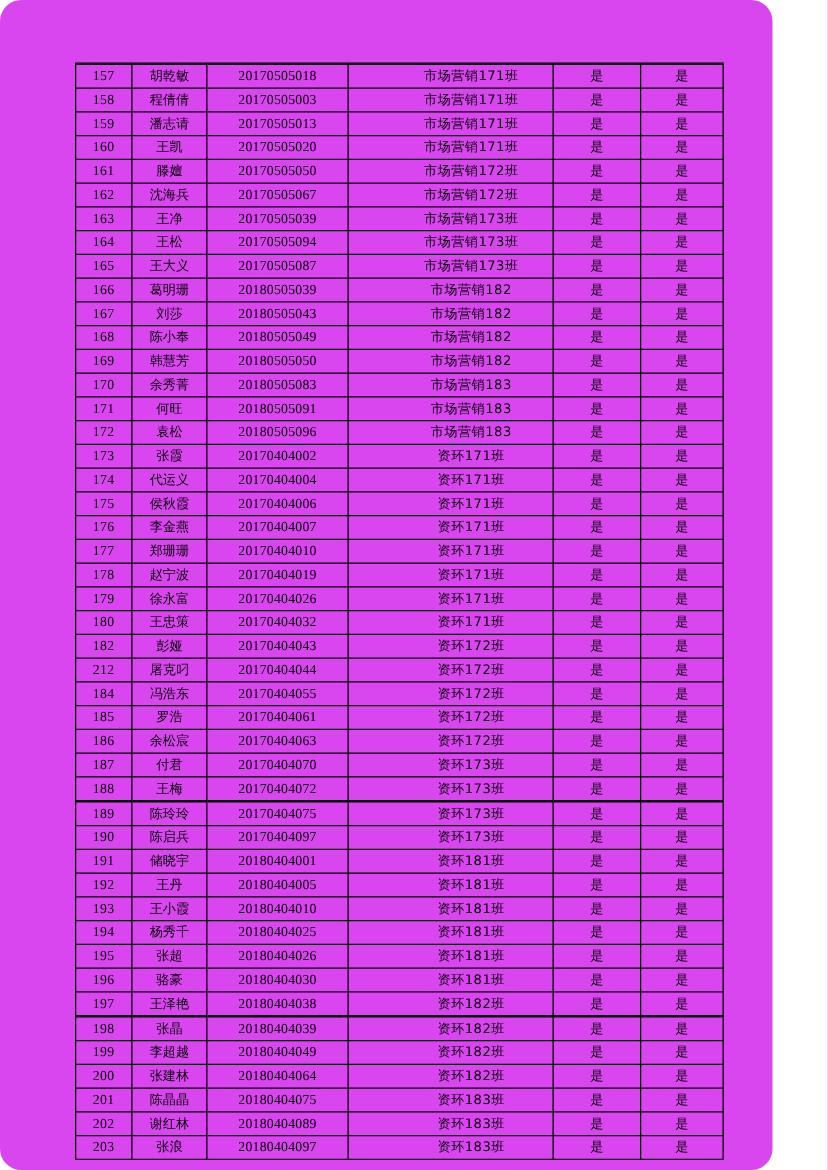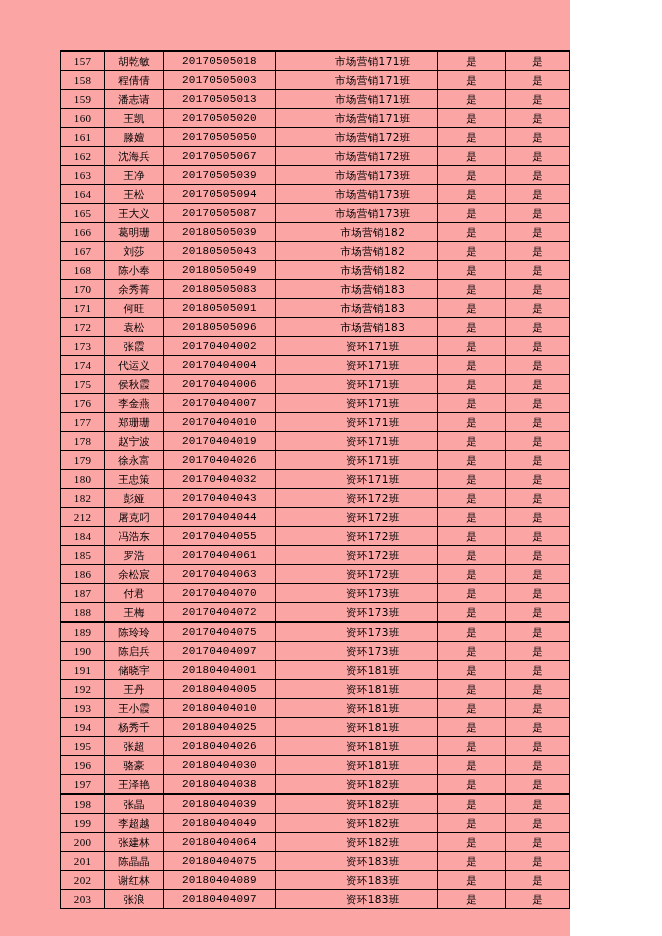--- a/index.html
+++ b/index.html
@@ -9,24 +9,25 @@
     background: #ffffff;
   }
   body {
     width: 662px;
     height: 936px;
     font-family: "Liberation Serif", "DejaVu Serif", serif;
     -webkit-font-smoothing: none;
   }
   .sheet {
     position: relative;
-    width: 570px;
+    width: 618px;
     height: 936px;
-    background: #fca5a5;
+    background: #d946ef;
     overflow: hidden;
+    border-radius: 17px;
   }
   .table-wrap {
     position: absolute;
     left: 60px;
     top: 50px;
   }
   table.roster {
     border-collapse: collapse;
     table-layout: fixed;
     font-size: 11px;
@@ -55,21 +56,20 @@
   }
   table.roster tr.thick-bottom > td {
     border-bottom-width: 2px;
     margin-top: 20px;
   }
   table.roster td.cell-index {
     letter-spacing: 0.3px;
   }
   table.roster td.cell-sid {
     letter-spacing: 0.2px;
-    font-family: Liberation Mono, monospace;
   }
   table.roster td.cell-name,
   table.roster td.cell-class,
   table.roster td.cell-flag {
     font-family: "DejaVu Sans", "Liberation Sans", sans-serif;
     font-size: 10.5px;
   }
   table.roster td.cell-class {
     letter-spacing: 0.4px;
     padding-left: 33px;
@@ -180,20 +180,28 @@
           </tr>
           <tr>
             <td class="cell-index">168</td>
             <td class="cell-name">陈小奉</td>
             <td class="cell-sid">20180505049</td>
             <td class="cell-class">市场营销182</td>
             <td class="cell-flag">是</td>
             <td class="cell-flag">是</td>
           </tr>
           <tr>
+            <td class="cell-index">169</td>
+            <td class="cell-name">韩慧芳</td>
+            <td class="cell-sid">20180505050</td>
+            <td class="cell-class">市场营销182</td>
+            <td class="cell-flag">是</td>
+            <td class="cell-flag">是</td>
+          </tr>
+          <tr>
             <td class="cell-index">170</td>
             <td class="cell-name">余秀菁</td>
             <td class="cell-sid">20180505083</td>
             <td class="cell-class">市场营销183</td>
             <td class="cell-flag">是</td>
             <td class="cell-flag">是</td>
           </tr>
           <tr>
             <td class="cell-index">171</td>
             <td class="cell-name">何旺</td>

